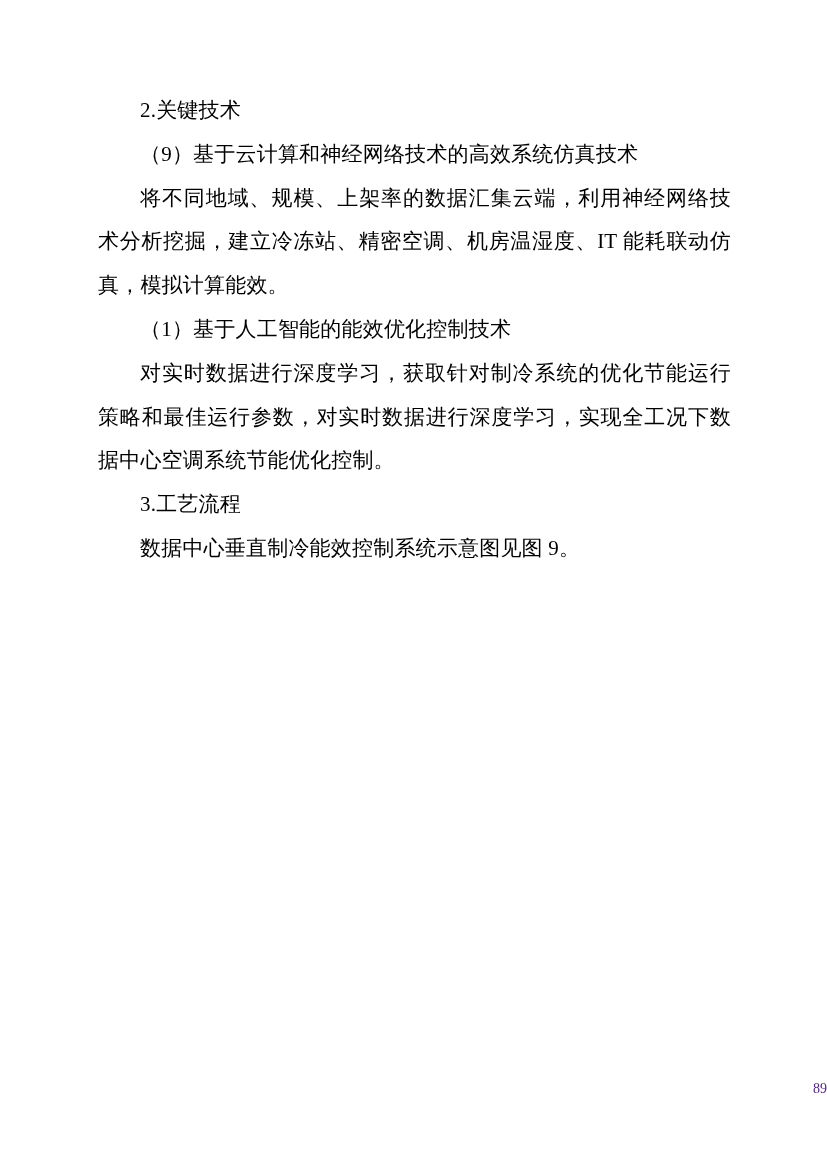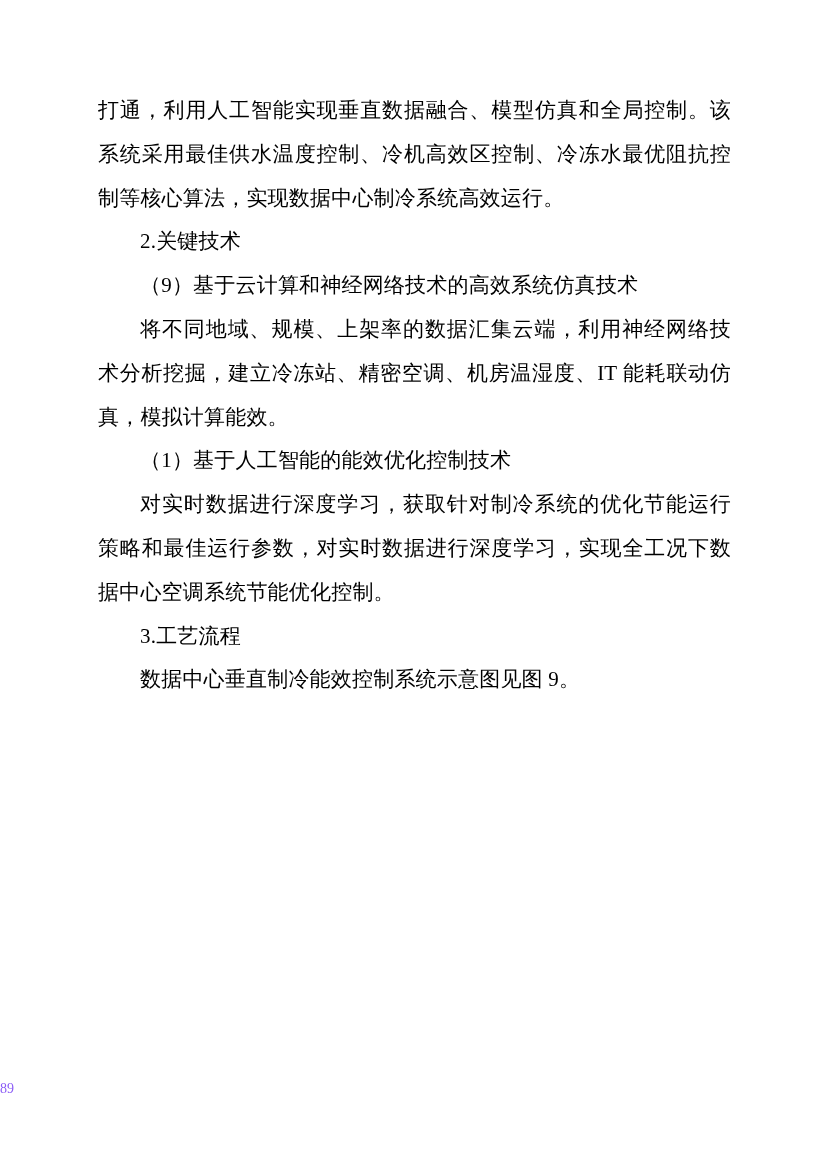--- a/index.html
+++ b/index.html
@@ -34,32 +34,31 @@
     letter-spacing: 0.2px;
   }
   .content p.body-continued {
     text-indent: 0;
   }
   .page-number {
     position: absolute;
     top: 1080px;
     left: 0;
     width: 100%;
-    text-align: left;
+    text-align: right;
     font-size: 14px;
     line-height: 18px;
-    color: #8b5cf6;
+    color: #4c1d95;
   }
 </style>
 </head>
 <body>
 
 <div class="page">
   <div class="content">
-      <p class="body-continued">打通，利用人工智能实现垂直数据融合、模型仿真和全局控制。该系统采用最佳供水温度控制、冷机高效区控制、冷冻水最优阻抗控制等核心算法，实现数据中心制冷系统高效运行。</p>
       <p class="heading">2.关键技术</p>
       <p class="subheading">（9）基于云计算和神经网络技术的高效系统仿真技术</p>
       <p class="body">将不同地域、规模、上架率的数据汇集云端，利用神经网络技术分析挖掘，建立冷冻站、精密空调、机房温湿度、IT 能耗联动仿真，模拟计算能效。</p>
       <p class="subheading">（1）基于人工智能的能效优化控制技术</p>
       <p class="body">对实时数据进行深度学习，获取针对制冷系统的优化节能运行策略和最佳运行参数，对实时数据进行深度学习，实现全工况下数据中心空调系统节能优化控制。</p>
       <p class="heading">3.工艺流程</p>
       <p class="body">数据中心垂直制冷能效控制系统示意图见图 9。</p>
     </div>
   <div class="page-number">89</div>
 </div>

